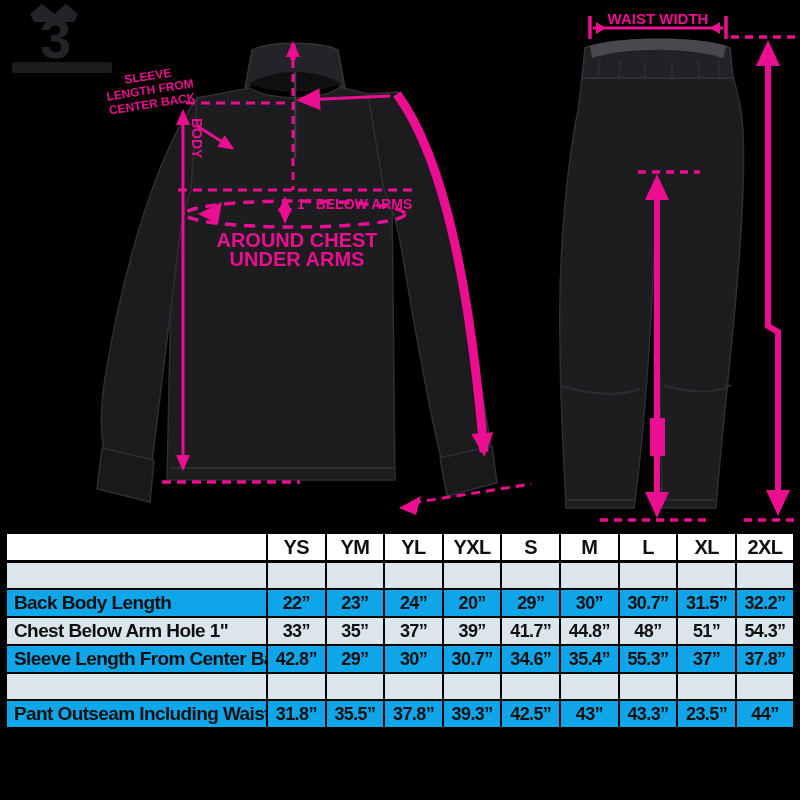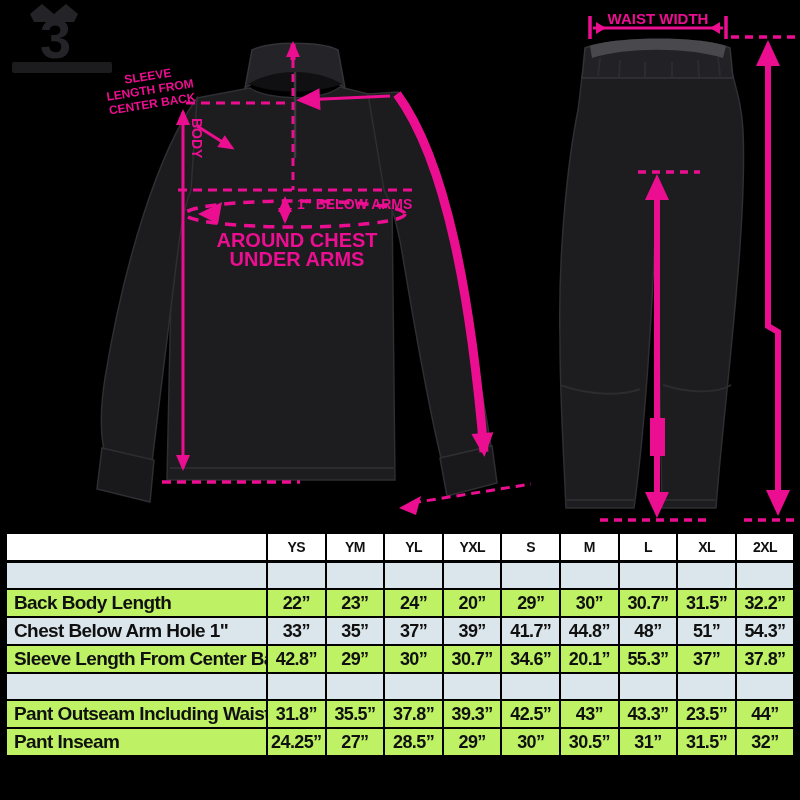--- a/index.html
+++ b/index.html
@@ -7,24 +7,24 @@
        font-family:"Liberation Sans",sans-serif;}
   .stage{position:absolute;left:0;top:0;width:800px;height:530px;}
   
   .table-wrap{position:absolute;left:4px;top:531px;width:792px;}
   table.size{border-collapse:collapse;table-layout:fixed;width:792px;
              border:3px solid #000;background:#fff;}
   table.size th,table.size td{
       border:2px solid #000;height:26px;padding:0 2px;
       font-weight:bold;font-size:18px;letter-spacing:-0.6px;
       color:#101010;text-align:center;white-space:nowrap;overflow:hidden;}
-  table.size th{font-size:14px;background:#fff;border-bottom:3px solid #000;}
+  table.size th{font-size:20px;background:#fff;border-bottom:3px solid #000;}
   table.size .label-col{width:250px;text-align:left;padding-left:7px;font-size:19px;}
   table.size tr.blue td{background:#dbe6ec;}
-  table.size tr.white td{background:#bef264;}
+  table.size tr.white td{background:#0ea5e9;}
   table.size tr.spacer td{height:25px;}
   text{font-family:"Liberation Sans",sans-serif;}
 </style>
 </head>
 <body>
 
 <div class="stage">
 <svg width="800" height="530" viewBox="0 0 800 530" xmlns="http://www.w3.org/2000/svg">
   <defs>
     <marker id="ahS" markerUnits="userSpaceOnUse" markerWidth="20" markerHeight="20" refX="14" refY="8" orient="auto-start-reverse">
@@ -192,21 +192,21 @@
           <td>51”</td>
           <td>54.3”</td>
         </tr>
         <tr class="white">
           <td class="label-col">Sleeve Length From Center Back</td>
           <td>42.8”</td>
           <td>29”</td>
           <td>30”</td>
           <td>30.7”</td>
           <td>34.6”</td>
-          <td>20.1”</td>
+          <td>35.4”</td>
           <td>55.3”</td>
           <td>37”</td>
           <td>37.8”</td>
         </tr>
         <tr class="blue spacer">
           <td class="label-col"></td>
           <td></td>
           <td></td>
           <td></td>
           <td></td>
@@ -221,27 +221,15 @@
           <td>31.8”</td>
           <td>35.5”</td>
           <td>37.8”</td>
           <td>39.3”</td>
           <td>42.5”</td>
           <td>43”</td>
           <td>43.3”</td>
           <td>23.5”</td>
           <td>44”</td>
         </tr>
-        <tr class="white">
-          <td class="label-col">Pant Inseam</td>
-          <td>24.25”</td>
-          <td>27”</td>
-          <td>28.5”</td>
-          <td>29”</td>
-          <td>30”</td>
-          <td>30.5”</td>
-          <td>31”</td>
-          <td>31.5”</td>
-          <td>32”</td>
-        </tr>
       </tbody>
   </table>
 </div>
 
 </body></html>

